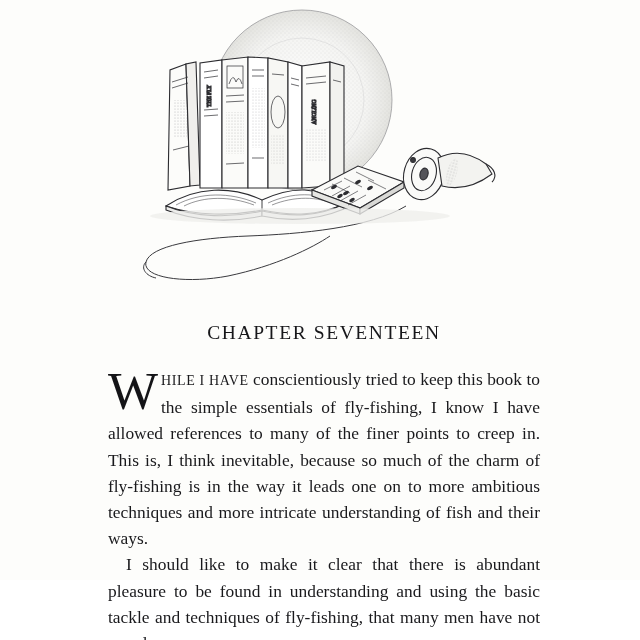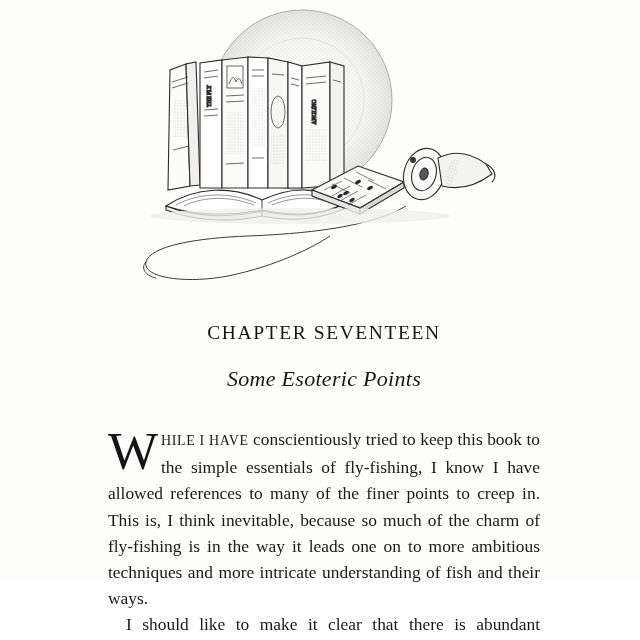--- a/index.html
+++ b/index.html
@@ -223,21 +223,20 @@
       <path d="M406 206 C370 228 300 234 248 236 C196 238 150 246 146 262
                C142 278 186 284 228 276 C276 266 312 248 330 236" fill="none" stroke="#3a3a3e" stroke-width="1"></path>
       <path d="M146 262 C140 268 146 276 156 278" fill="none" stroke="#3a3a3e" stroke-width="1"></path>
 
       <ellipse cx="300" cy="216" rx="150" ry="8" fill="#efefec" opacity="0.8"></ellipse>
     </svg>
   </div>
 
   <div class="textblock">
     <h2 class="chapter-number">CHAPTER SEVENTEEN</h2>
-    <h1 class="chapter-title">Some Esoteric Points</h1>
 
     <div class="body-copy">
       <p class="para first-para"><span class="dropcap">W</span><span class="smallcaps">HILE I HAVE</span><span> conscientiously tried to keep this book to the simple essentials of fly-fishing, I know I have allowed references to many of the finer points to creep in. This is, I think inevitable, because so much of the charm of fly-fishing is in the way it leads one on to more ambitious techniques and more intricate understanding of fish and their ways.</span></p>
       <p class="para">I should like to make it clear that there is abundant pleasure to be found in understanding and using the basic tackle and techniques of fly-fishing, that many men have not merely</p>
     </div>
   </div>
 
 </div>
 
 </body></html>

